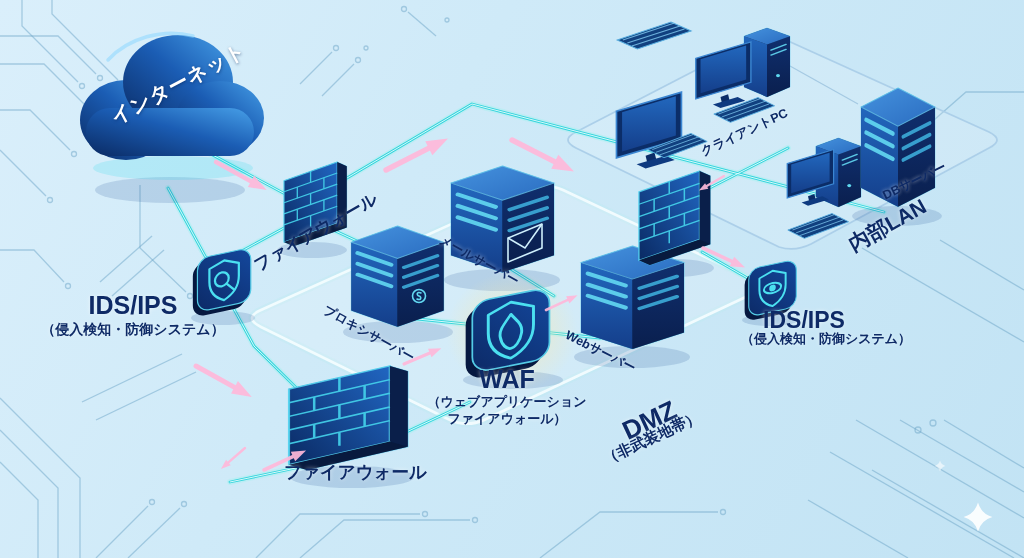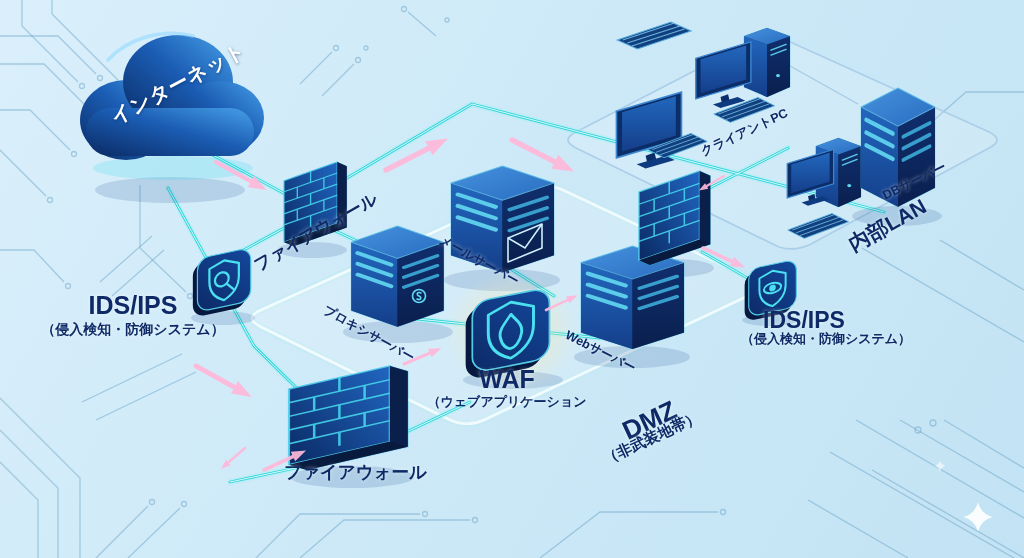--- a/index.html
+++ b/index.html
@@ -373,20 +373,21 @@
 </svg>
 
 <div class="lbl" id="lbl-internet">インターネット</div>
 <div class="lbl" id="lbl-fw1">ファイアウォール</div>
 <div class="lbl" id="lbl-ids-l-1">IDS/IPS</div>
 <div class="lbl" id="lbl-ids-l-2">（侵入検知・防御システム）</div>
 <div class="lbl" id="lbl-proxy">プロキシサーバー</div>
 <div class="lbl" id="lbl-mail">メールサーバー</div>
 <div class="lbl" id="lbl-waf-1">WAF</div>
 <div class="lbl" id="lbl-waf-2">（ウェブアプリケーション</div>
+<div class="lbl" id="lbl-waf-3">ファイアウォール）</div>
 <div class="lbl" id="lbl-web">Webサーバー</div>
 <div class="lbl" id="lbl-fw2">ファイアウォール</div>
 <div class="lbl" id="lbl-dmz-1">DMZ</div>
 <div class="lbl" id="lbl-dmz-2">（非武装地帯）</div>
 <div class="lbl" id="lbl-ids-r-1">IDS/IPS</div>
 <div class="lbl" id="lbl-ids-r-2">（侵入検知・防御システム）</div>
 <div class="lbl" id="lbl-clientpc">クライアントPC</div>
 <div class="lbl" id="lbl-db">DBサーバー</div>
 <div class="lbl" id="lbl-lan">内部LAN</div>
 </div>

